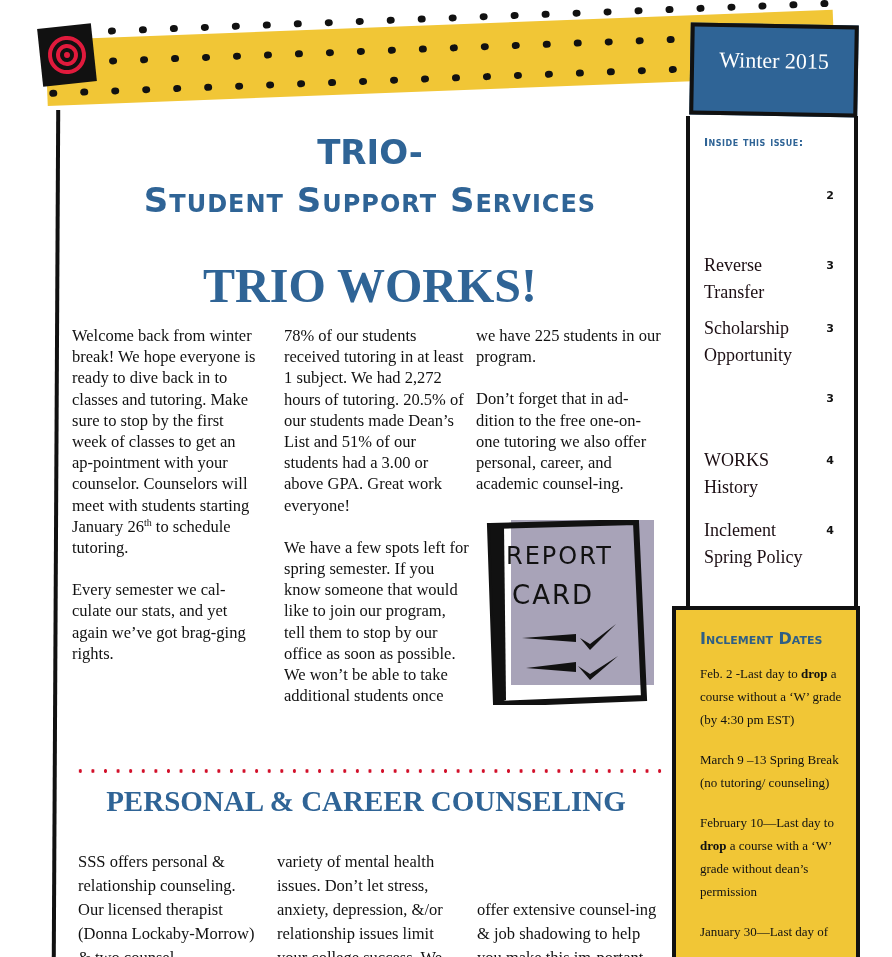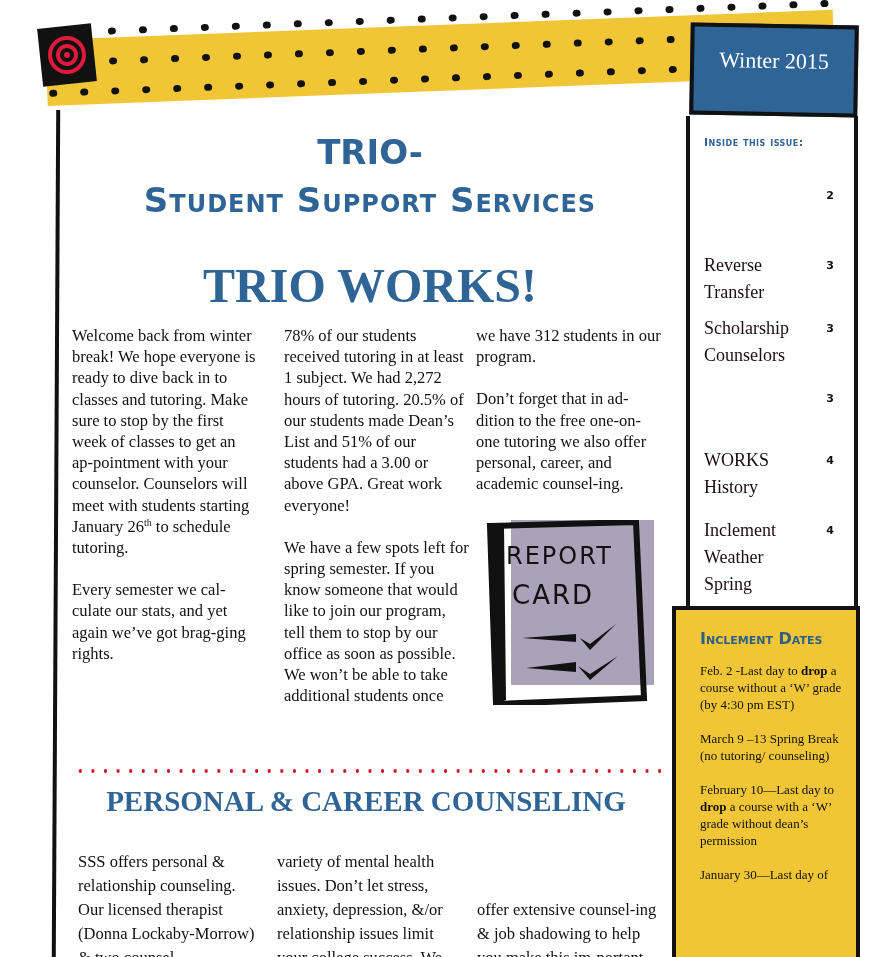--- a/index.html
+++ b/index.html
@@ -50,21 +50,21 @@
     }
     .dates-box {
       position: absolute; left: 672px; top: 606px; width: 188px; height: 360px;
       background: #f1c636; border: 4px solid #111; box-sizing: border-box;
       padding: 16px 14px 0 24px;
     }
     .dates-title {
       font-family: "DejaVu Sans", sans-serif; font-weight: bold; font-size: 16px;
       font-variant: small-caps; color: #2f5f85; line-height: 26px; margin: 0 0 10px 0;
     }
-    .date-entry { font-size: 13px; line-height: 17px; margin-bottom: 17px; color: #111; }
+    .date-entry { font-size: 13px; line-height: 23px; margin-bottom: 17px; color: #111; }
     .date-entry b { font-weight: bold; }
     .masthead-1, .masthead-2 {
       position: absolute; left: 60px; width: 620px; text-align: center;
       font-family: "DejaVu Sans", sans-serif; font-weight: bold; color: #2f6496;
       font-variant: small-caps;
     }
     .masthead-1 { top: 132px; font-size: 34px; }
     .masthead-2 { top: 180px; font-size: 34px; letter-spacing: 1px; }
     .headline {
       position: absolute; left: 60px; top: 258px; width: 620px; text-align: center;
@@ -185,32 +185,32 @@
 <div class="inside-title">Inside this issue:</div>
 
 <div class="toc-item" style="top:182px">
   <span class="toc-page">2</span>
 </div>
 <div class="toc-item" style="top:252px">
   <span class="toc-label">Reverse Transfer</span>
   <span class="toc-page">3</span>
 </div>
 <div class="toc-item" style="top:315px">
-  <span class="toc-label">Scholarship Counselors</span>
+  <span class="toc-label">Scholarship Opportunity</span>
   <span class="toc-page">3</span>
 </div>
 <div class="toc-item" style="top:385px">
   <span class="toc-page">3</span>
 </div>
 <div class="toc-item" style="top:447px">
   <span class="toc-label">WORKS History</span>
   <span class="toc-page">4</span>
 </div>
 <div class="toc-item" style="top:517px">
-  <span class="toc-label">Inclement Weather Spring</span>
+  <span class="toc-label">Inclement Spring Policy</span>
   <span class="toc-page">4</span>
 </div>
 
 <div class="dates-box">
   <div class="dates-title">Inclement Dates</div>
   <div class="date-entry"><span>Feb. 2  -Last day to </span><b>drop</b><span> a course without a ‘W’ grade (by 4:30 pm EST)</span></div>
   <div class="date-entry"><span>March 9 –13 Spring Break (no tutoring/ counseling)</span></div>
   <div class="date-entry"><span>February 10—Last day to </span><b>drop</b><span> a course with a ‘W’ grade without dean’s permission</span></div>
   <div class="date-entry"><span>January 30—Last day of</span></div>
 </div>
@@ -224,21 +224,21 @@
   <p><span>Welcome back from winter break!  We hope everyone is ready to dive back in to classes and tutoring. Make sure to stop by the first week of classes to get an ap-pointment with your counselor. Counselors will meet with students starting January 26</span><sup>th</sup><span> to schedule tutoring.</span></p>
   <p class="tight">Every semester we cal-culate our stats, and yet again we’ve got brag-ging rights.</p>
 </div>
 
 <div class="col" style="left:276px; top:325px;margin-left:8px;">
   <p>78% of our students received tutoring in at least 1 subject. We had 2,272 hours of tutoring. 20.5% of our students made Dean’s List and 51% of our students had a 3.00 or above GPA. Great work everyone!</p>
   <p>We have a few spots left for spring semester. If you know someone that would like to join our program, tell them to stop by our office as soon as possible. We won’t be able to take additional students once</p>
 </div>
 
 <div class="col" style="left:476px; top:325px;">
-  <p>we have 312 students in our program.</p>
+  <p>we have 225 students in our program.</p>
   <p>Don’t forget that in ad-dition to the free one-on-one tutoring we also offer personal, career, and academic counsel-ing.</p>
 </div>
 
 <div class="report-card">
   <svg width="170" height="185" viewBox="0 0 170 185">
     <rect x="25" y="0" width="143" height="165" fill="#a8a3b8"></rect>
     <path d="M4 6 L150 2 L158 178 L10 184 Z" fill="none" stroke="#111" stroke-width="6"></path>
     <path d="M4 6 L18 6 L20 180 L10 184 Z" fill="#111"></path>
     <text x="20" y="44" font-family="DejaVu Sans, sans-serif" font-size="24" fill="#111" letter-spacing="2" id="rc1">REPORT</text>
     <text x="26" y="84" font-family="DejaVu Sans, sans-serif" font-size="26" fill="#111" letter-spacing="2" id="rc2">CARD</text>

